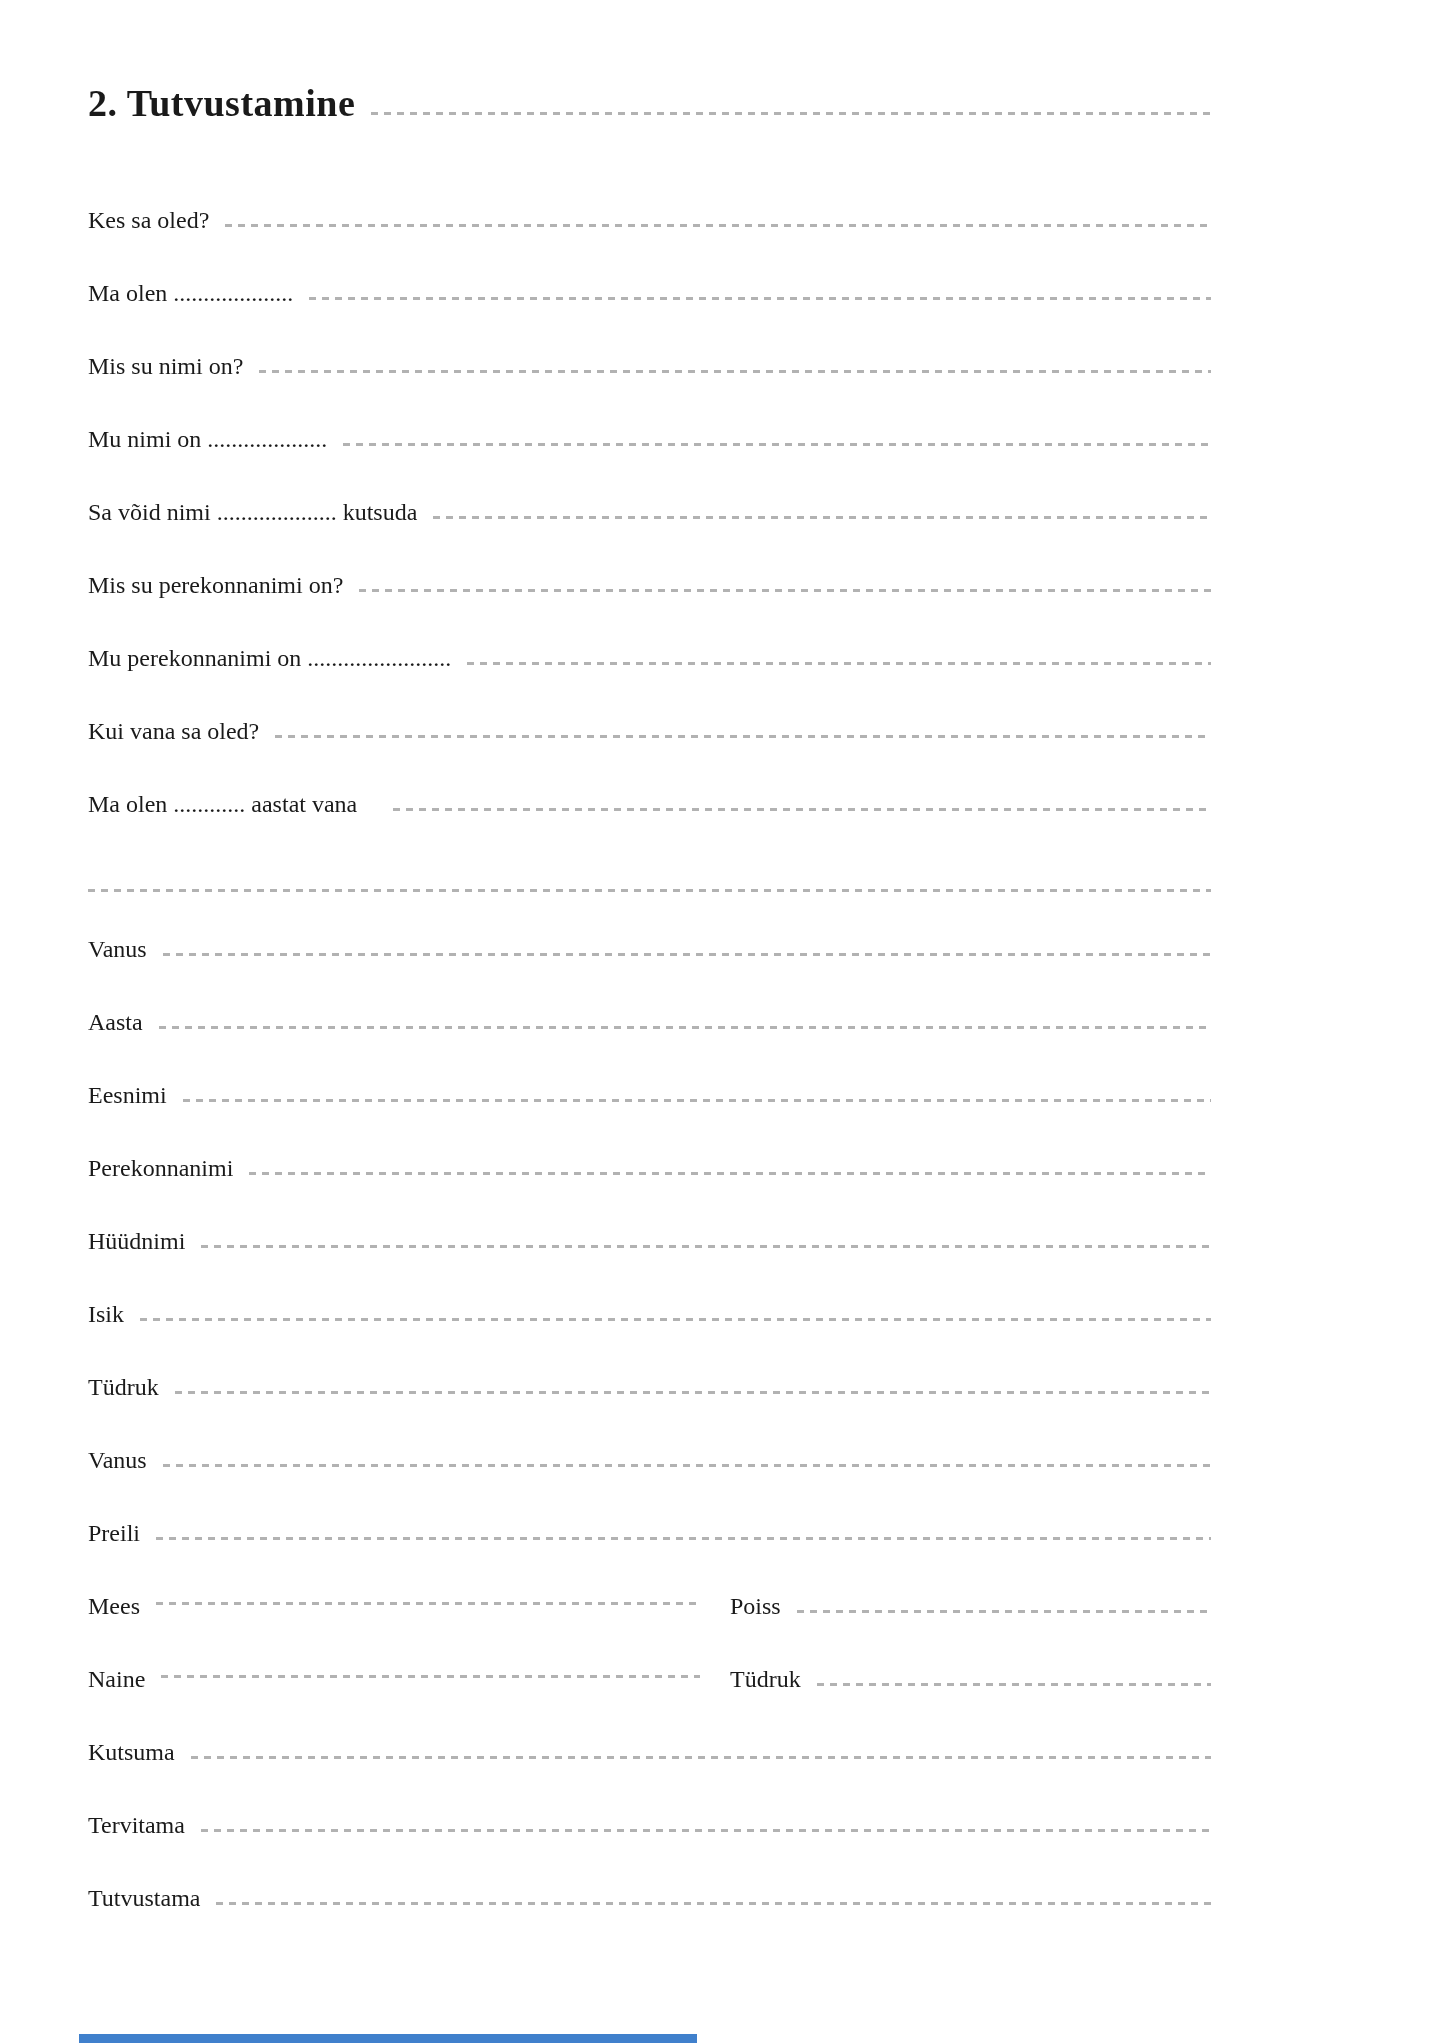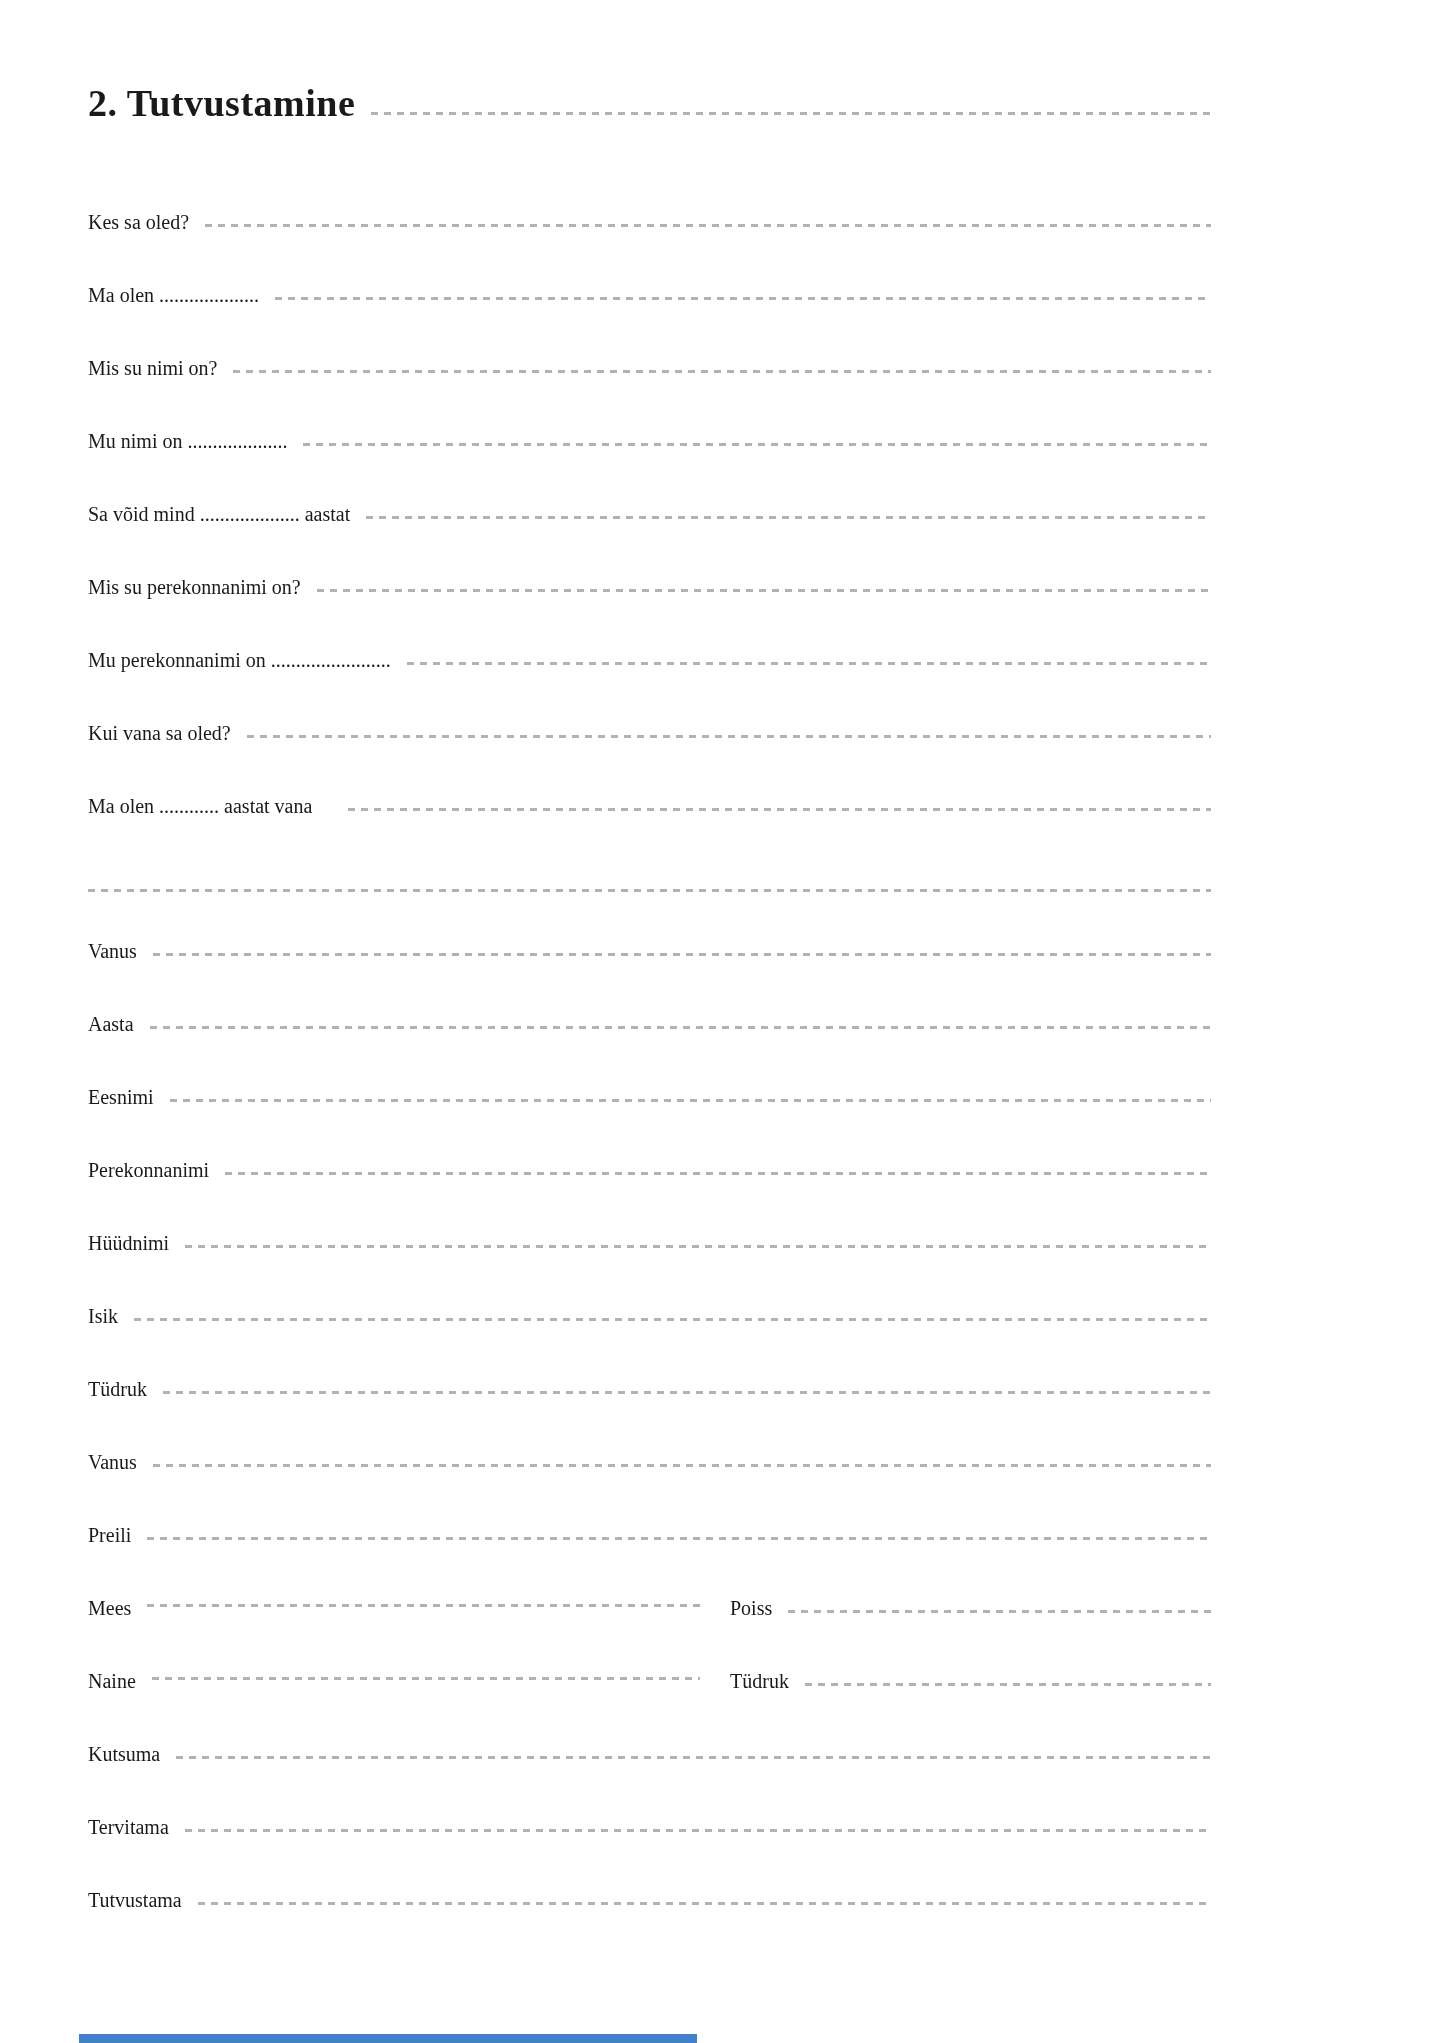--- a/index.html
+++ b/index.html
@@ -30,21 +30,21 @@
   .row {
     display: flex;
     align-items: flex-end;
     height: 28px;
     margin-bottom: 45px;
   }
   .row.gap-after-big { margin-bottom: 53px; gap: 20px; }
   .row.blank { margin-bottom: 36px; }
   .row.blank .dash { margin-left: 0; }
   .lbl {
-    font-size: 20px;
+    font-size: 24px;
     line-height: 1;
     white-space: nowrap;
   }
   .dash {
     flex: 1 1 auto;
     height: 3px;
     margin-left: 16px;
     margin-bottom: 5px;
     background-image: repeating-linear-gradient(
       to right,
@@ -87,21 +87,21 @@
   </div>
   <div class="row">
     <span class="lbl">Mis su nimi on?</span>
     <span class="dash"></span>
   </div>
   <div class="row">
     <span class="lbl">Mu nimi on ....................</span>
     <span class="dash"></span>
   </div>
   <div class="row">
-    <span class="lbl">Sa võid mind .................... aastat</span>
+    <span class="lbl">Sa võid nimi .................... kutsuda</span>
     <span class="dash"></span>
   </div>
   <div class="row">
     <span class="lbl">Mis su perekonnanimi on?</span>
     <span class="dash"></span>
   </div>
   <div class="row">
     <span class="lbl">Mu perekonnanimi on ........................</span>
     <span class="dash"></span>
   </div>

